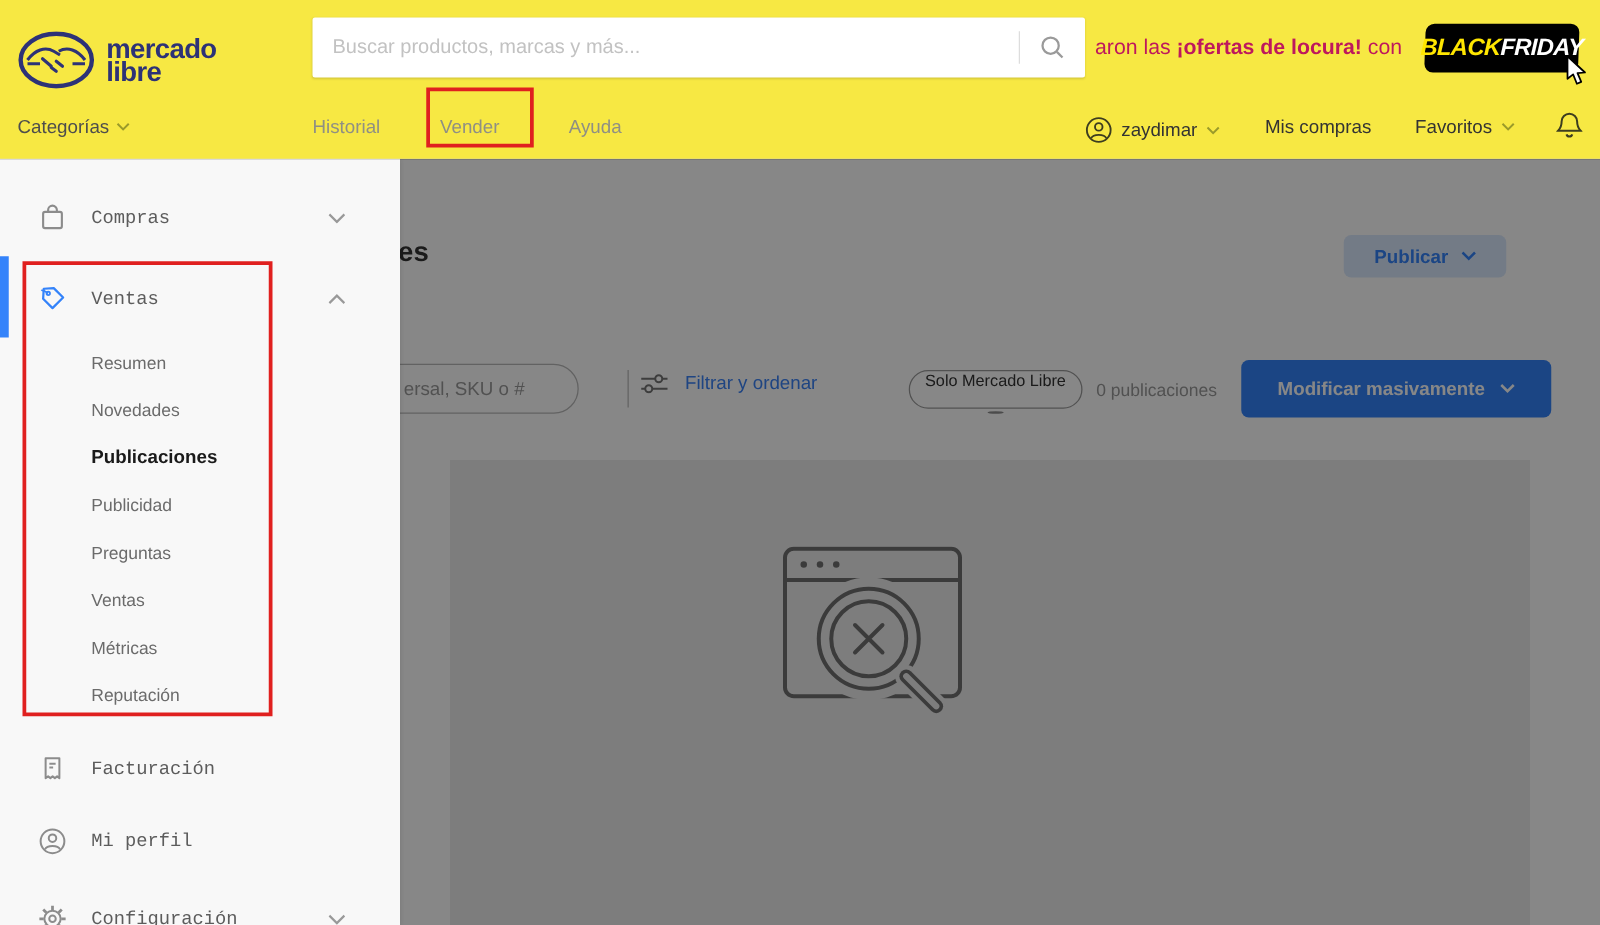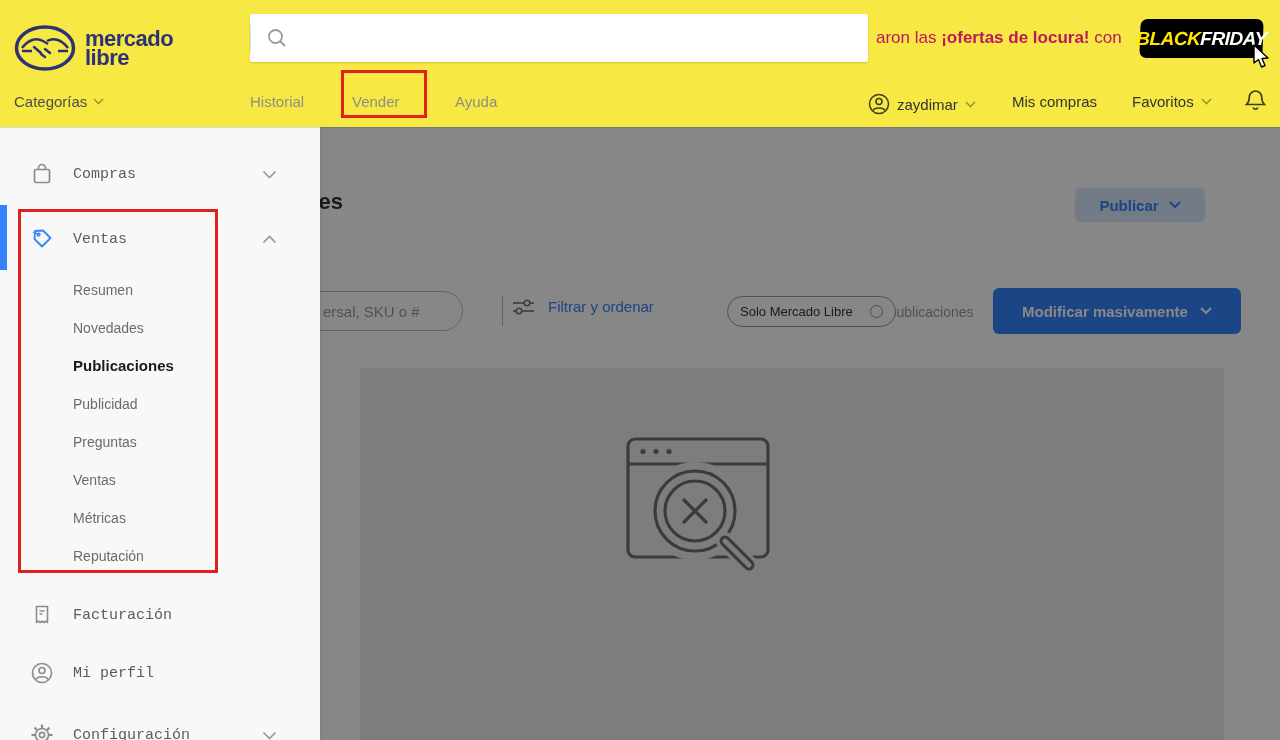--- a/index.html
+++ b/index.html
@@ -44,21 +44,21 @@
   .tb-searchpill { position:absolute; left:140px; top:164px; width:323px; height:40px;
                    border:1px solid #b9b9b9; border-radius:20px; background:#fff;
                    display:flex; align-items:center; padding-left:182px;
                    font-size:15px; color:#9a9a9a; }
   .tb-divider { position:absolute; left:502px; top:169px; height:30px; width:1px; background:#bbb; }
   .tb-filter { position:absolute; left:512px; top:171px; display:flex; align-items:center; gap:13px;
                font-size:15px; color:#3b82f6; cursor:pointer; }
   .tb-count { position:absolute; left:877px; top:177px; font-size:14px; color:#9a9a9a; }
   .solo-pill { position:absolute; left:727px; top:169px; height:31px; padding:0 12px;
                border:1px solid #9a9a9a; border-radius:16px; background:#fff;
-               display:flex; align-items:center; gap:17px; font-size:13px; color:#333; cursor:pointer; z-index:2; }
+               display:flex; align-items:center; gap:17px; font-size:13px; color:#333; cursor:pointer; z-index:2;flex-direction:column; }
   .info-circle { width:13px; height:13px; border:1px solid #8f8f8f; border-radius:50%; display:inline-block; }
   .bulk-btn { position:absolute; left:993px; top:161px; width:248px; height:46px;
               background:var(--blue); border:none; border-radius:6px; color:#fff;
               font-size:15px; font-weight:bold; cursor:pointer; font-family:inherit;
               display:flex; align-items:center; justify-content:center; gap:12px; }
   .empty-panel { position:absolute; left:360px; top:241px; width:864px; height:372px; background:var(--panel); }
   .empty-icon { position:absolute; left:250px; top:69px; }
 
   
   .overlay { position:absolute; left:320px; top:127px; width:960px; height:613px;
@@ -94,20 +94,21 @@
       <path d="M20 22 l7 6 m4 -4 l5 4 m-9 1 l4 3" fill="none" stroke="#2d3277" stroke-width="2.5" stroke-linecap="round"></path>
       <path d="M8 26 h10 M44 26 h10" stroke="#2d3277" stroke-width="2.5"></path>
     </svg>
     <div class="logo-text">
       <div>mercado</div>
       <div>libre</div>
     </div>
   </div>
 
   <div class="searchbox">
+    <input type="text" placeholder="Buscar productos, marcas y más..." style="">
     <div class="search-divider"></div>
     <button class="search-btn">
       <svg width="20" height="20" viewBox="0 0 20 20">
         <circle cx="8.5" cy="8.5" r="6.5" fill="none" stroke="#9a9a9a" stroke-width="1.8"></circle>
         <line x1="13.5" y1="13.5" x2="18" y2="18" stroke="#9a9a9a" stroke-width="1.8"></line>
       </svg>
     </button>
   </div>
 
   <div class="promo"><span>aron las </span><b>¡ofertas de locura!</b><span> con</span></div>

